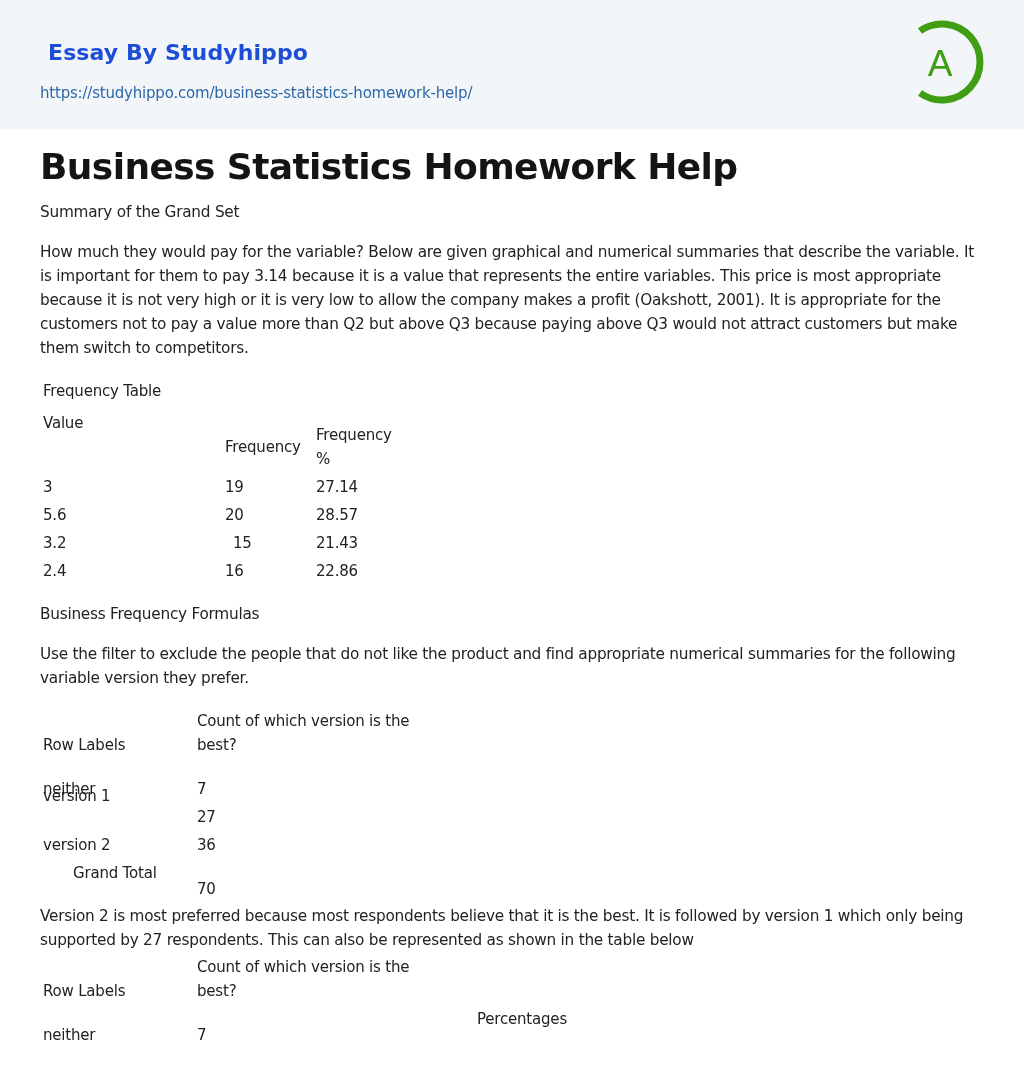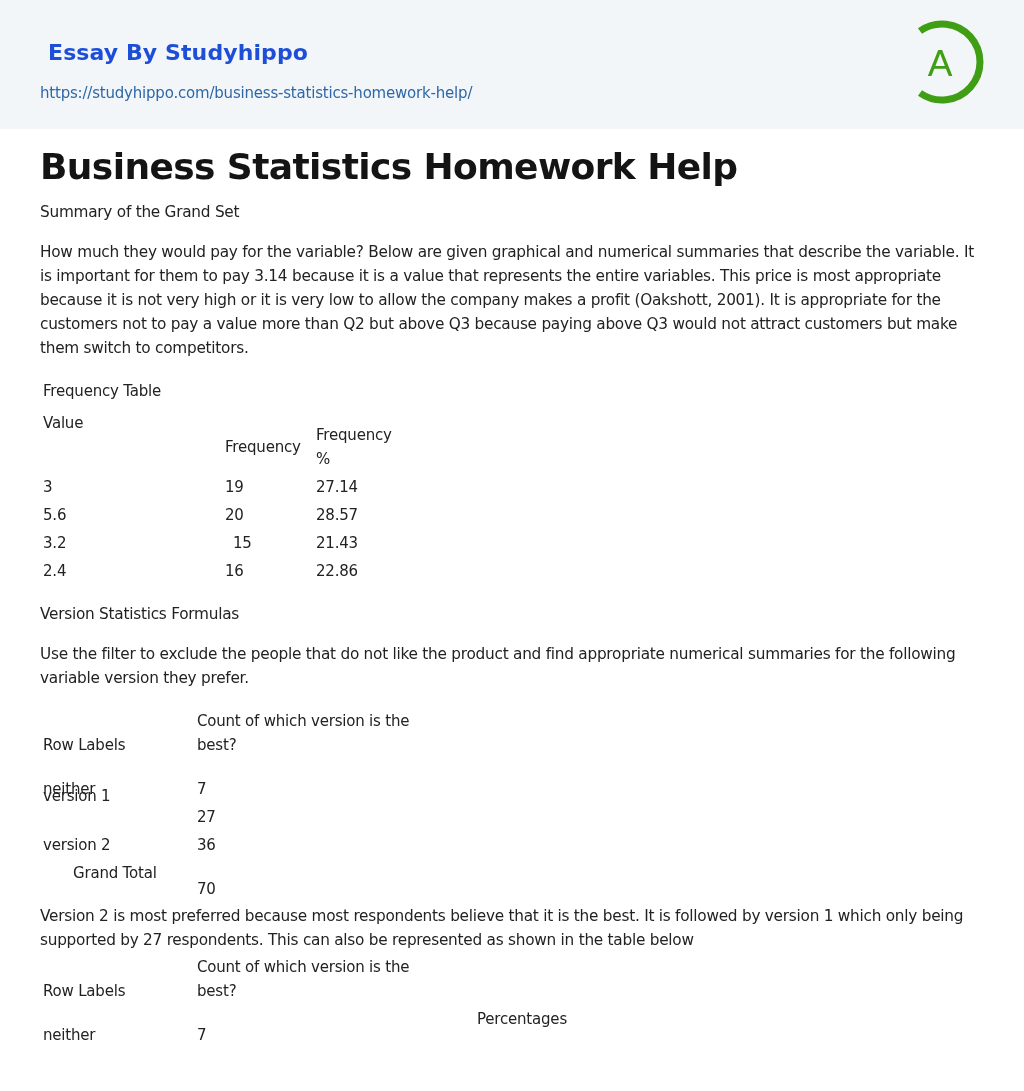--- a/index.html
+++ b/index.html
@@ -74,21 +74,21 @@
     <div class="cell" style="left:209px; top:531px;margin-left:24px;">15</div>
     <div class="cell" style="left:316px; top:531px;">21.43</div>
   </div>
   <div>
     <div class="cell" style="left:43px; top:559px;">2.4</div>
     <div class="cell" style="left:225px; top:559px;">16</div>
     <div class="cell" style="left:316px; top:559px;">22.86</div>
   </div>
 </div>
 
-<div class="text" style="top:602px;">Version Statistics Formulas</div>
+<div class="text" style="top:602px;">Business Frequency Formulas</div>
 
 <p class="text" style="top:642px;">Use the filter to exclude the people that do not like the product and find appropriate numerical summaries for the following variable version they prefer.</p>
 
 <div>
   <div class="cell" style="left:43px; top:733px;">Row Labels</div>
   <div class="cell" style="left:197px; top:709px;">Count of which version is the</div>
   <div class="cell" style="left:197px; top:733px;">best?</div>
 
   <div>
     <div class="cell" style="left:43px; top:777px;">neither</div>

